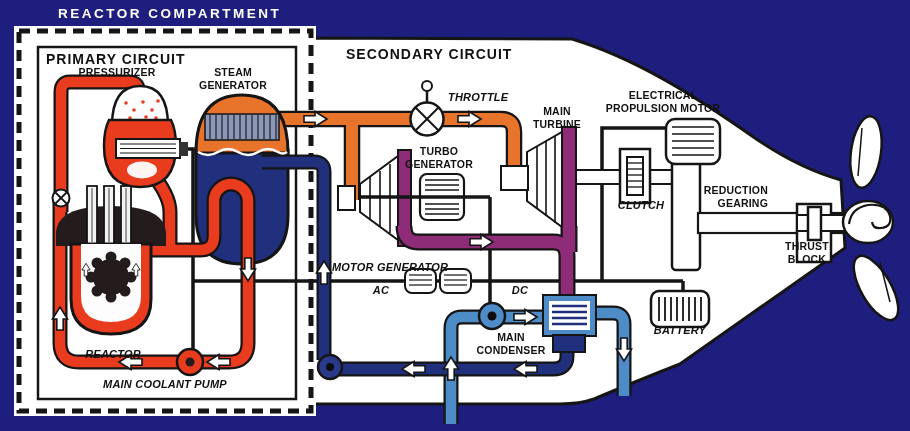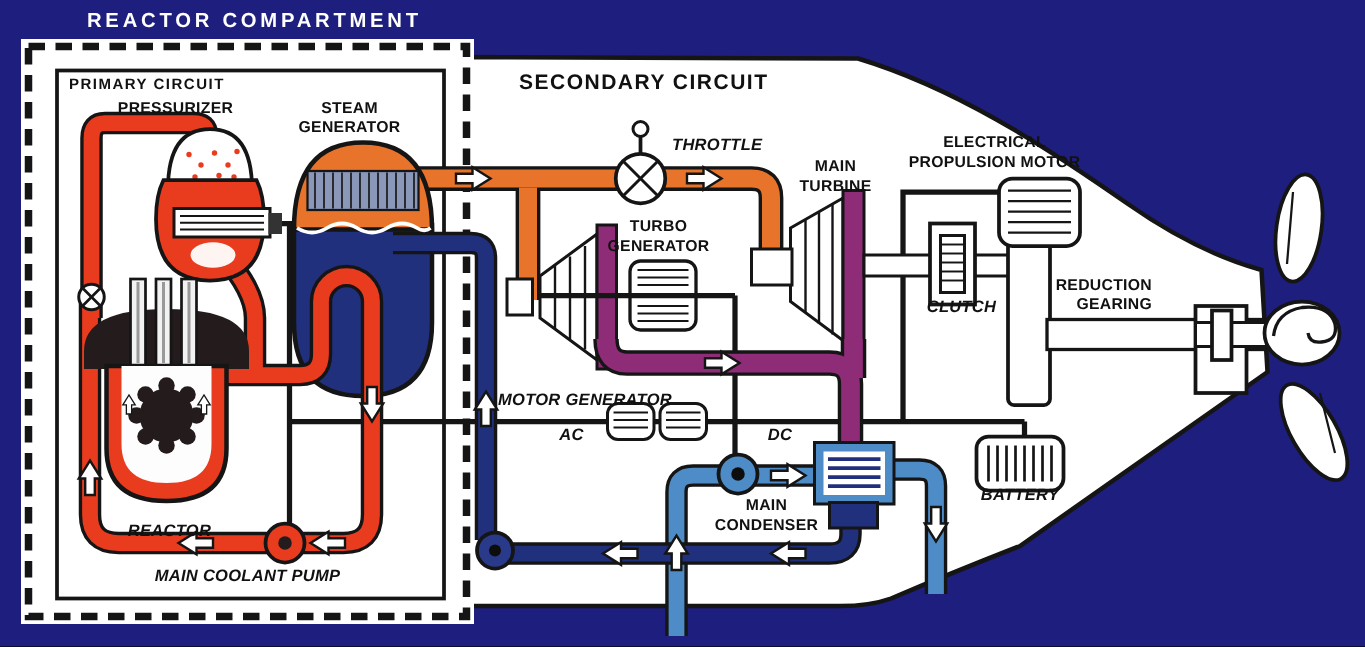--- a/index.html
+++ b/index.html
@@ -1,21 +1,21 @@
 <!DOCTYPE html>
 <html style="--background: #1e1e7e; --hull: #ffffff; --steam-orange: #e8732a; --primary-red: #e93c1f; --exhaust-purple: #8e2c78; --feedwater-navy: #20307c; --seawater-blue: #4e8cc8; --outline: #151515; --title-text: #ffffff; --label-text: #111111;"><head>
 <meta charset="utf-8">
 <style>
   html,body{margin:0;padding:0;background:#000;}
   .stage{position:relative;width:910px;height:431px;background:var(--background,#1e1e7e);overflow:hidden;font-family:"Liberation Sans",sans-serif;}
   svg{position:absolute;left:0;top:0;}
   .lbl{position:absolute;font-weight:bold;color:var(--label-text,#111);white-space:pre-line;text-align:center;line-height:1.2;letter-spacing:.2px;font-size:10.5px;}
   .lbl.left{text-align:left;}
   .lbl.med{font-size:11px;font-style:italic;}
-  .lbl.big{font-size:10px;letter-spacing:1px;}
+  .lbl.big{font-size:14px;letter-spacing:1px;}
   .lbl.big2{font-size:14px;letter-spacing:1px;}
   .lbl.title{font-size:13.5px;letter-spacing:2.5px;color:var(--title-text,#fff);}
   
   .po{fill:none;stroke:var(--outline,#111);}
   .pc{fill:none;}
   .w165{stroke-width:16.5}.w15{stroke-width:15}.w17{stroke-width:17}
   .v12{stroke-width:12}.v105{stroke-width:10.5}.v125{stroke-width:12.5}
   .c-steam{stroke:var(--steam-orange)}
   .c-primary{stroke:var(--primary-red)}
   .c-purple{stroke:var(--exhaust-purple)}
@@ -335,20 +335,22 @@
 <div class="lbl med left" style="left:448px;top:91px;">THROTTLE</div>
 <div class="lbl" style="left:399px;top:145px;width:80px;">TURBO
 GENERATOR</div>
 <div class="lbl" style="left:517px;top:105px;width:80px;">MAIN
 TURBINE</div>
 <div class="lbl" style="left:588px;top:89px;width:150px;">ELECTRICAL
 PROPULSION MOTOR</div>
 <div class="lbl med" style="left:601px;top:199px;width:80px;">CLUTCH</div>
 <div class="lbl" style="left:668px;top:184px;width:100px;text-align:right;">REDUCTION
 GEARING</div>
+<div class="lbl" style="left:757px;top:240px;width:100px;">THRUST
+BLOCK</div>
 <div class="lbl med" style="left:310px;top:249px;width:160px;margin-top:12px;">MOTOR GENERATOR</div>
 <div class="lbl med" style="left:366px;top:284px;width:30px;">AC</div>
 <div class="lbl med" style="left:505px;top:284px;width:30px;">DC</div>
 <div class="lbl" style="left:461px;top:331px;width:100px;">MAIN
 CONDENSER</div>
 <div class="lbl med" style="left:630px;top:324px;width:100px;">BATTERY</div>
 
 </div>
 
 </body></html>

